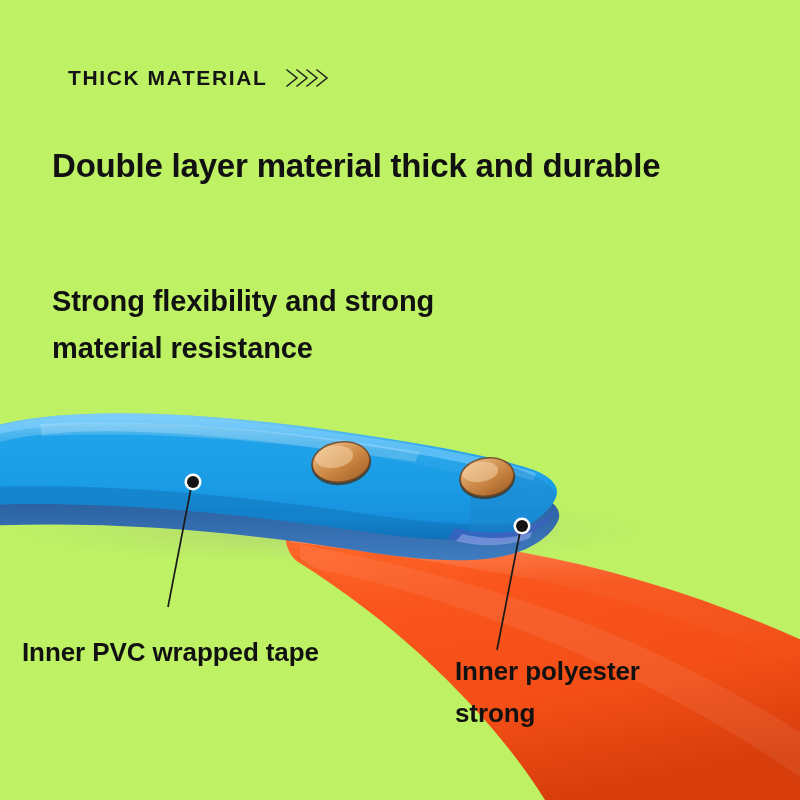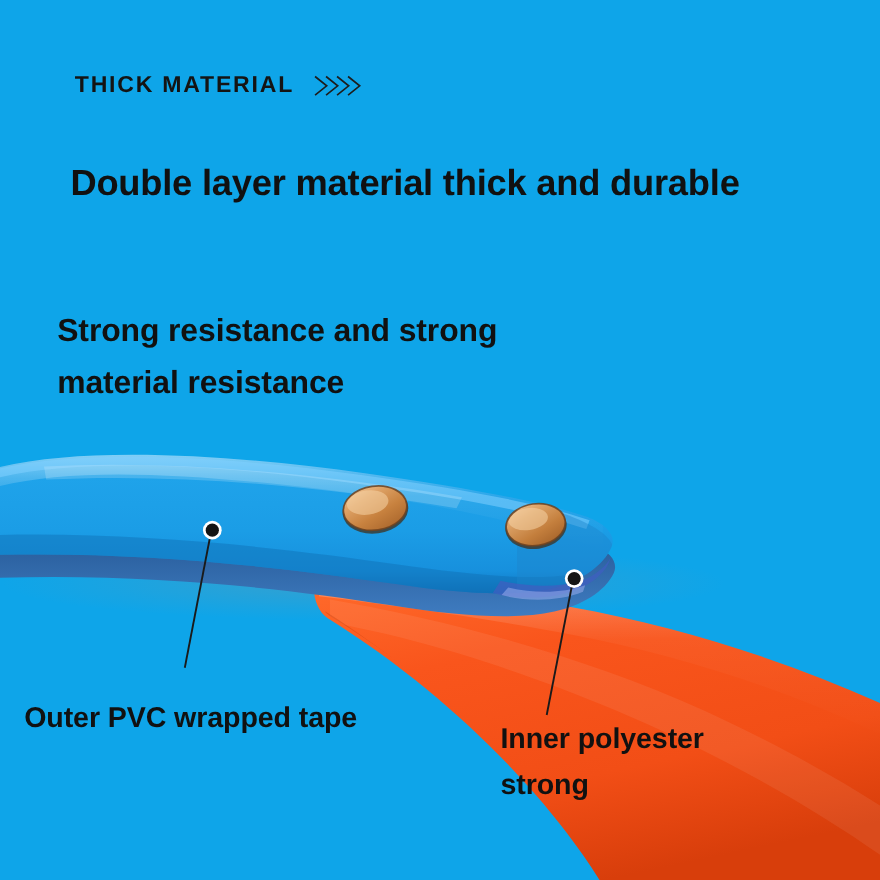--- a/index.html
+++ b/index.html
@@ -6,21 +6,21 @@
   body{
     width:800px;height:800px;
     background:#f1f0ee;
     font-family:"Liberation Sans", sans-serif;
     overflow:hidden;
     position:relative;
   }
   #stage{
     position:absolute;inset:0;
     width:800px;height:800px;
-    background:#0ea5e9;
+    background:#bef264;
   }
 
   
   .kicker{
     position:absolute;
     left:68px; top:66px;
     display:flex; align-items:center; gap:18px;
   }
   .kicker-text{
     font-size:21px;
@@ -28,21 +28,21 @@
     letter-spacing:1.6px;
     color:#141414;
     white-space:nowrap;
     line-height:1;
   }
   .chev-wrap{display:block;margin-top:1px;}
 
   
   .headline{
     position:absolute;
-    left:64px; top:148px;
+    left:52px; top:148px;
     font-size:33px;
     font-weight:700;
     color:#111;
     letter-spacing:-0.2px;
     white-space:nowrap;
     line-height:1.08;
   }
   .subhead{
     position:absolute;
     left:52px; top:278px;
@@ -266,24 +266,24 @@
         <polyline points="12,3 22,11 12,19"></polyline>
         <polyline points="22,3 32,11 22,19"></polyline>
         <polyline points="32,3 42,11 32,19"></polyline>
       </g>
     </svg>
   </div>
 
   <div class="headline">Double layer material thick and durable</div>
 
   <div class="subhead">
-    <span>Strong resistance and strong</span>
+    <span>Strong flexibility and strong</span>
     <span>material resistance</span>
   </div>
 
-  <div class="callout-label" id="label-outer">Outer PVC wrapped tape</div>
+  <div class="callout-label" id="label-outer">Inner PVC wrapped tape</div>
 
   <div class="callout-label" id="label-inner">
     <span>Inner polyester</span>
     <span>strong</span>
   </div>
 
 </div>
 
 </body></html>

